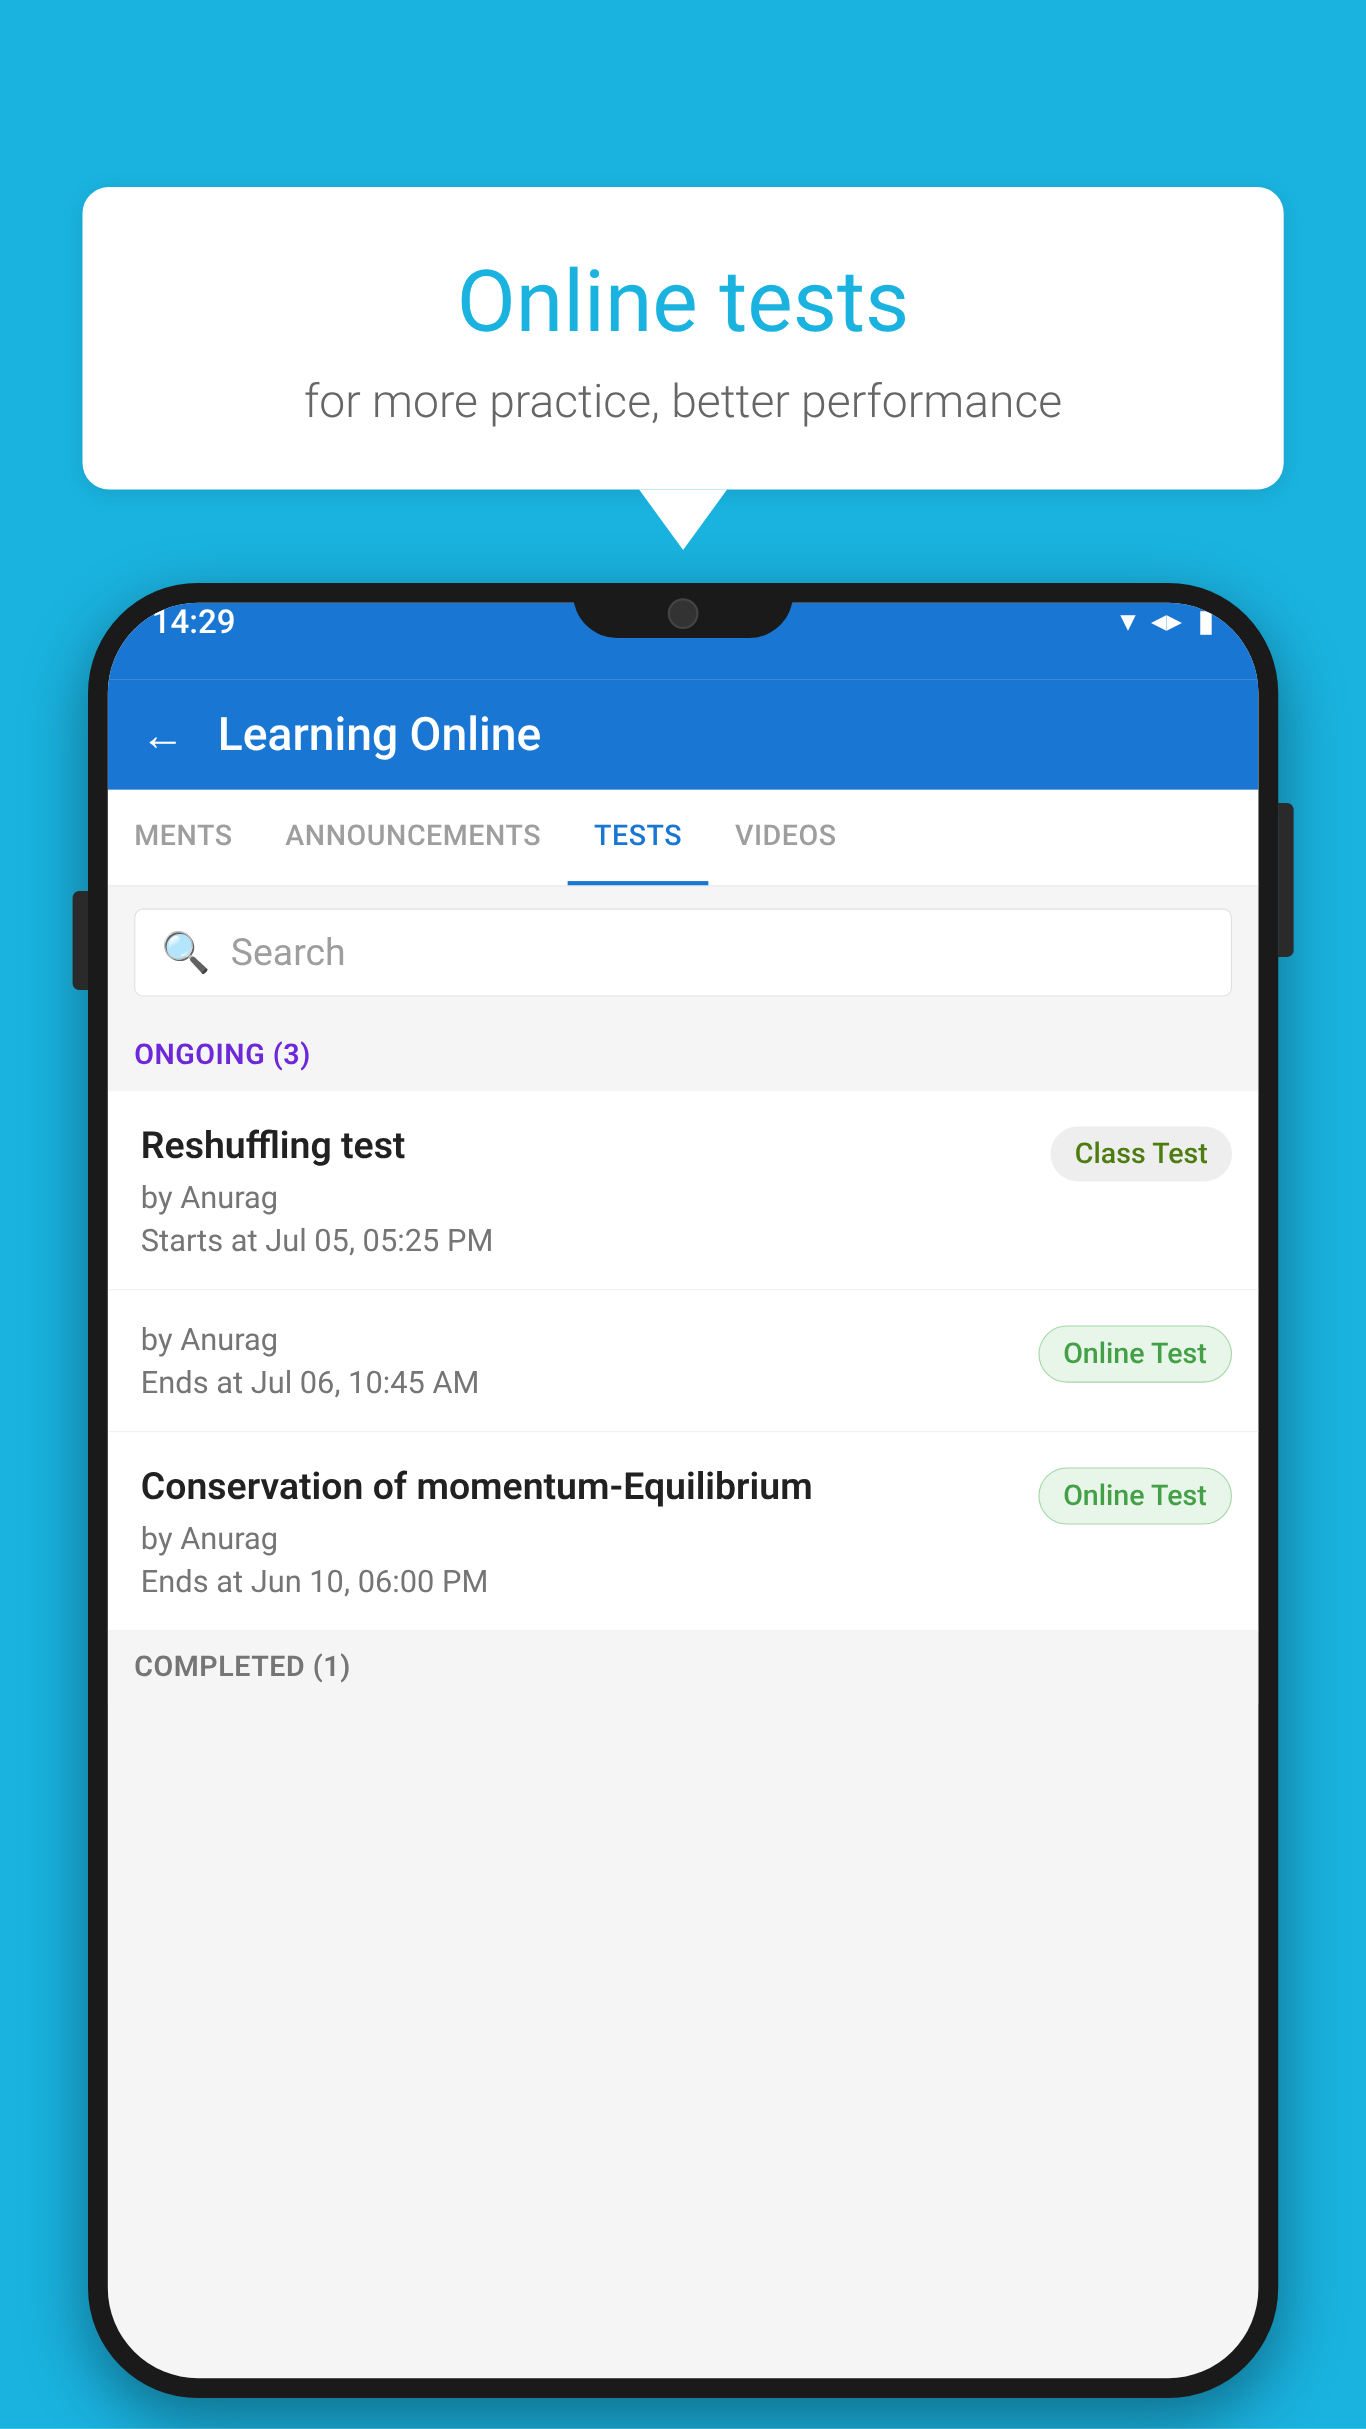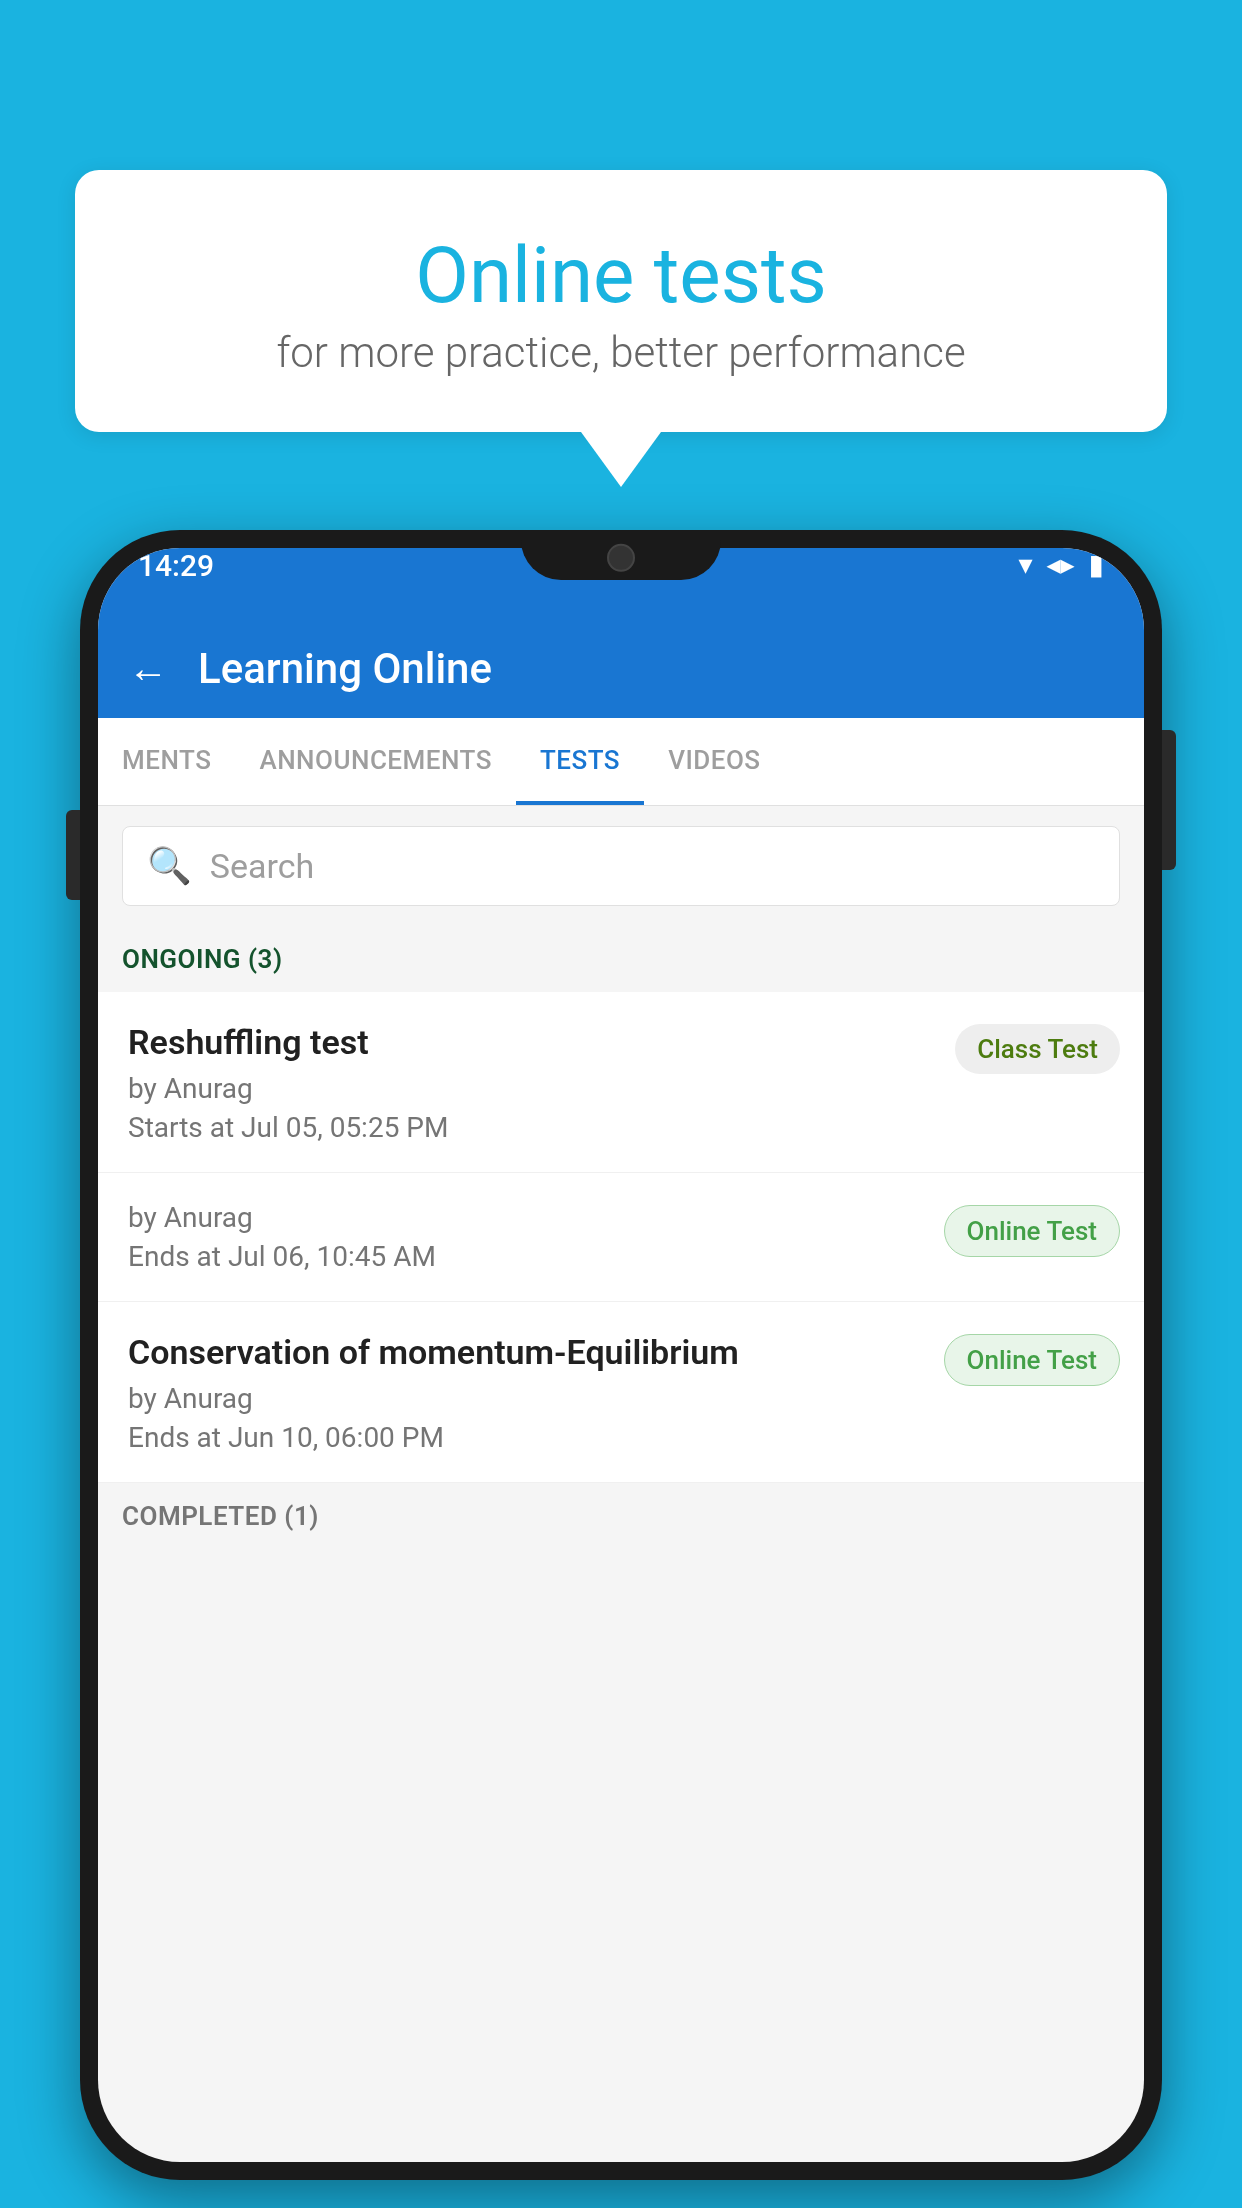--- a/index.html
+++ b/index.html
@@ -27,21 +27,21 @@
       border-radius: 24px;
       padding: 60px 80px 55px;
       text-align: center;
       box-shadow: 0 4px 20px rgba(0,0,0,0.1);
     }
 
     .speech-bubble h1 {
       color: #1ab3e0;
       font-size: 78px;
       font-weight: 400;
-      margin-bottom: 7px;
+      margin-bottom: 20px;
     }
 
     .speech-bubble p {
       color: #666;
       font-size: 42px;
       font-weight: 300;
     }
 
     .speech-bubble-tail {
       width: 0;
@@ -232,21 +232,21 @@
       color: #9e9e9e;
       font-size: 34px;
     }
 
     
     .section-header {
       background: #f5f5f5;
       padding: 18px 24px;
       font-size: 26px;
       font-weight: 600;
-      color: #14532d;
+      color: #6d28d9;
       letter-spacing: 0.5px;
     }
 
     
     .test-list {
       background: white;
     }
 
     .test-item {
       padding: 28px 24px 28px 30px;

